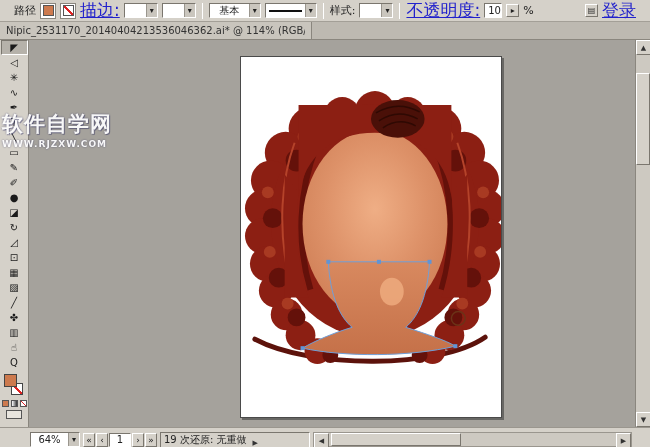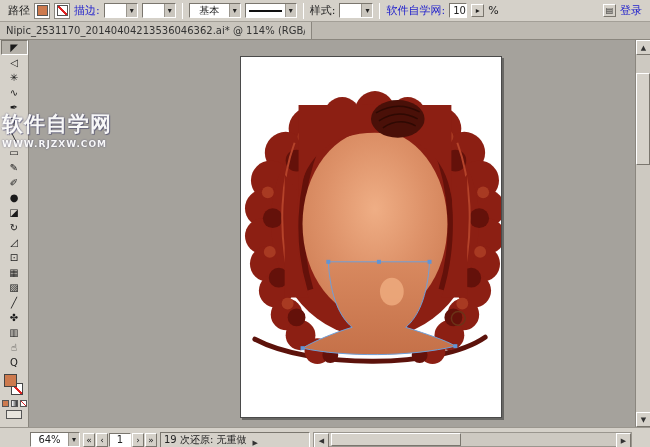--- a/index.html
+++ b/index.html
@@ -2,24 +2,24 @@
 <html><head>
 <meta charset="utf-8">
 <style>
   * { margin:0; padding:0; box-sizing:border-box; }
   body { font-family:"DejaVu Sans","Liberation Sans",sans-serif; }
   .app { position:relative; width:650px; height:447px; background:#d5d1c9; overflow:hidden;
          font-size:10px; color:#222; }
 
   
   .control-bar { position:absolute; top:0; left:0; right:0; height:22px;
-    display:flex; align-items:center; gap:4px; padding:0 8px;
+    display:flex; align-items:center; gap:4px; padding:0 14px;
     background:#d5d1c9; border-bottom:1px solid #a39f97; }
   .cb-label { font-size:11px; white-space:nowrap; }
-  .blue-link { color:#2222cc; font-size:11px; white-space:nowrap; cursor:pointer; }
+  .blue-link { color:#2222cc; text-decoration:underline; font-size:17px; white-space:nowrap; cursor:pointer; }
   .swatch-wrap { width:16px; height:16px; display:inline-flex; align-items:center; justify-content:center;
     border:1px solid #8a867e; background:#fff; }
   .fill-swatch { width:11px; height:11px; background:#cd7a4e; border:1px solid #555; }
   .stroke-swatch { width:11px; height:11px; background:
       linear-gradient(45deg, transparent 44%, #d22 44%, #d22 56%, transparent 56%), #fff;
       border:1px solid #555; }
   .combo { display:inline-flex; align-items:center; height:15px; background:#fff;
     border:1px solid; border-color:#7a766e #fff #fff #7a766e; font-size:10px; }
   .combo .combo-val { padding:0 3px; overflow:hidden; white-space:nowrap; flex:1;text-align:center; }
   .combo .combo-arrow { width:11px; height:100%; background:#cac6be; border-left:1px solid #9a968e;
@@ -129,21 +129,21 @@
       <span class="brush-line"></span>
       <span class="combo-arrow">▾</span>
     </span>
     <span class="sep"></span>
     <span class="cb-label">样式:</span>
     <span class="combo small">
       <span class="combo-val"></span>
       <span class="combo-arrow">▾</span>
     </span>
     <span class="sep"></span>
-    <a class="blue-link">软件自学网:</a>
+    <a class="blue-link">不透明度:</a>
     <span class="combo num">
       <span class="combo-val">100</span>
     </span>
     <span class="mini-btn">▸</span>
     <span class="cb-label">%</span>
     <span class="flex-fill"></span>
     <span class="mini-btn">▤</span>
     <a class="blue-link">登录</a>
   </div>
 

